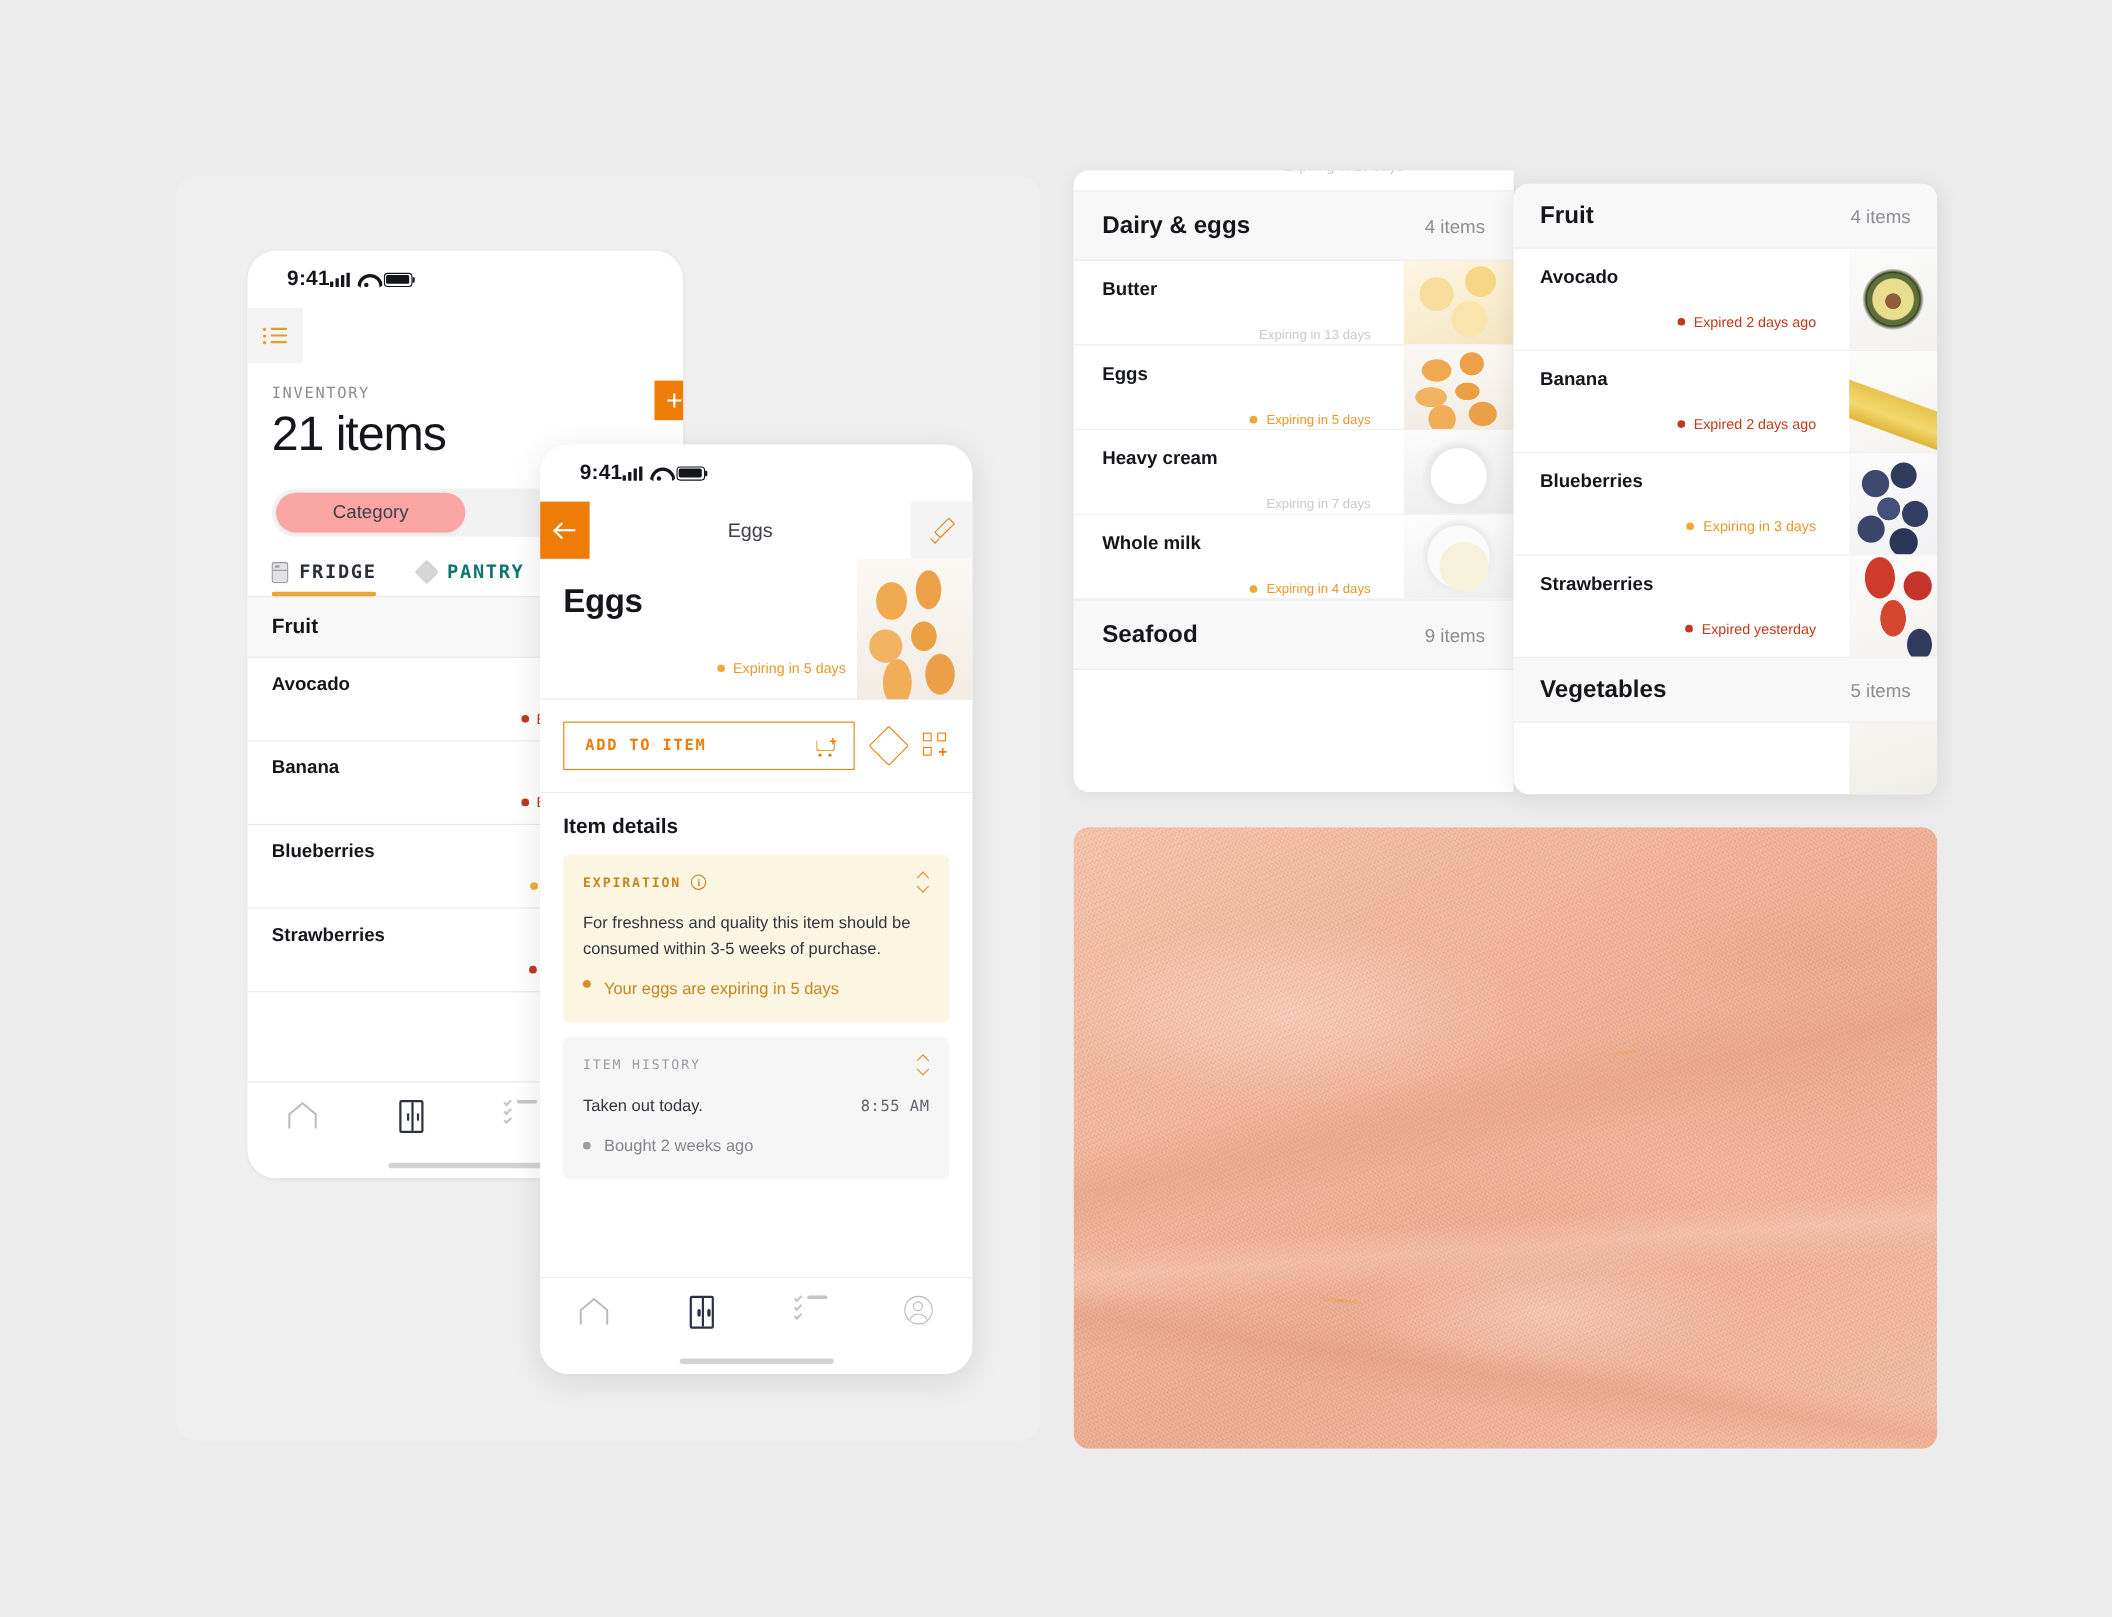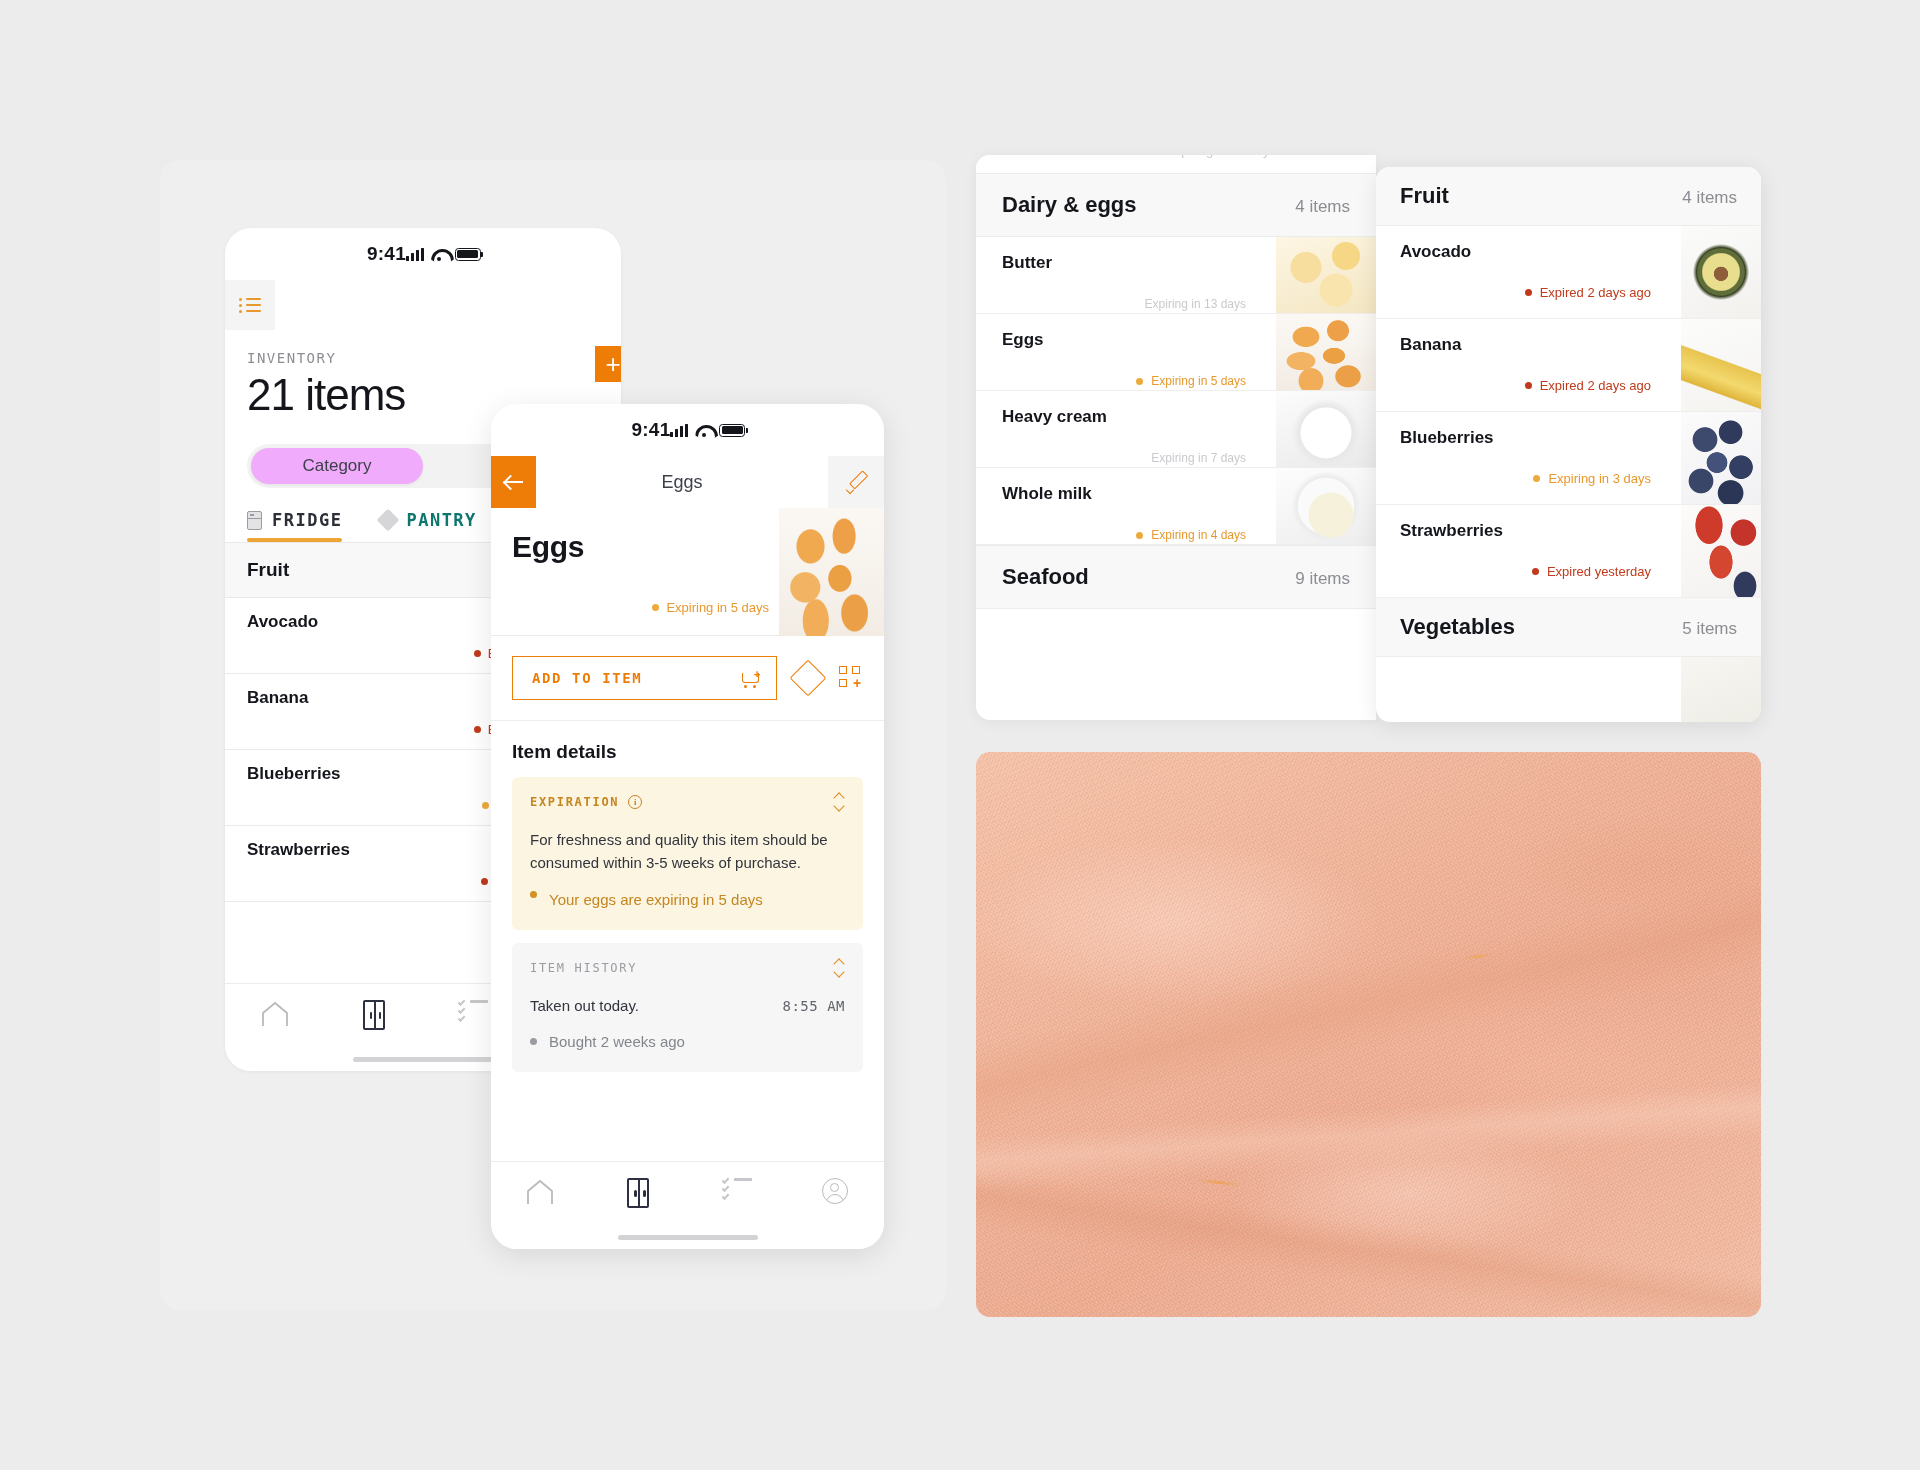--- a/index.html
+++ b/index.html
@@ -23,21 +23,21 @@
   .phone1 {
     position: absolute; left: 225px; top: 228px;
     width: 396px; height: 843px;
     background: #ffffff;
     border-radius: 26px 26px 26px 26px;
     overflow: hidden;
     box-shadow: 0 1px 4px rgba(0,0,0,.05);
   }
   .statusbar {
     height: 52px; display: flex; align-items: center;
-    justify-content: center; padding: 0 34px 0 36px;
+    justify-content: flex-start; padding: 0 34px 0 36px;
   }
   .status-time { font-size: 19px; font-weight: bold; color: #14161c; letter-spacing: .2px; }
   .status-icons { display: flex; align-items: center; gap: 7px; }
   .sig { display: flex; align-items: flex-end; gap: 2px; height: 13px; }
   .sig i { display: block; width: 3px; background: #14161c; border-radius: .5px; }
   .sig i:nth-child(1){height:5px}.sig i:nth-child(2){height:8px}
   .sig i:nth-child(3){height:11px}.sig i:nth-child(4){height:13px}
   .wifi { width: 17px; height: 13px; position: relative; }
   .wifi::before{
     content:""; position:absolute; left:0; top:1px; width:17px; height:17px;
@@ -69,21 +69,21 @@
     position:absolute; right:-10px; top:10px; width:36px;height:36px;
     background:#ed7d07; color:#fff; display:flex;align-items:center;justify-content:center;
     font-size:26px; line-height:1; font-weight:300;
   }
   .segbar {
     margin: 24px 22px 0 22px; height: 44px; background:#f2f2f2; border-radius:23px;
     display:flex; align-items:center; padding:4px;
   }
   .seg { flex:1; height:36px; border-radius:20px; display:flex;align-items:center;justify-content:center;
          font-size:17px; color:#62656d;}
-  .seg.active { background:#f0abfc; box-shadow:0 1px 3px rgba(0,0,0,.07); color:#3d4049;}
+  .seg.active { background:#fca5a5; box-shadow:0 1px 3px rgba(0,0,0,.07); color:#3d4049;}
 
   .tabs { display:flex; margin: 22px 22px 0 22px; }
   .tab { display:flex; align-items:center; gap:10px; padding-bottom:12px; position:relative; margin-right:38px;}
   .tab-label { font-family:"DejaVu Sans Mono", monospace; font-weight:bold; font-size:17px; letter-spacing:1.5px; color:#2c2f38;}
   .tab.inactive .tab-label { color:#0f766e; font-weight:bold;}
   .tab.active::after{ content:""; position:absolute; left:0; bottom:0; height:4px; width:100%;
     background:#eda535; border-radius:2px;}
   .fridge-ico { width:15px;height:19px;border:1.6px solid #9a9ca2; border-radius:2px; position:relative;background:#e3e3e5;}
   .fridge-ico::after{content:"";position:absolute;left:0;right:0;top:6px;height:1.6px;background:#9a9ca2;}
   .fridge-ico::before{content:"";position:absolute;left:2px;top:2px;width:4px;height:2px;background:#9a9ca2;}

